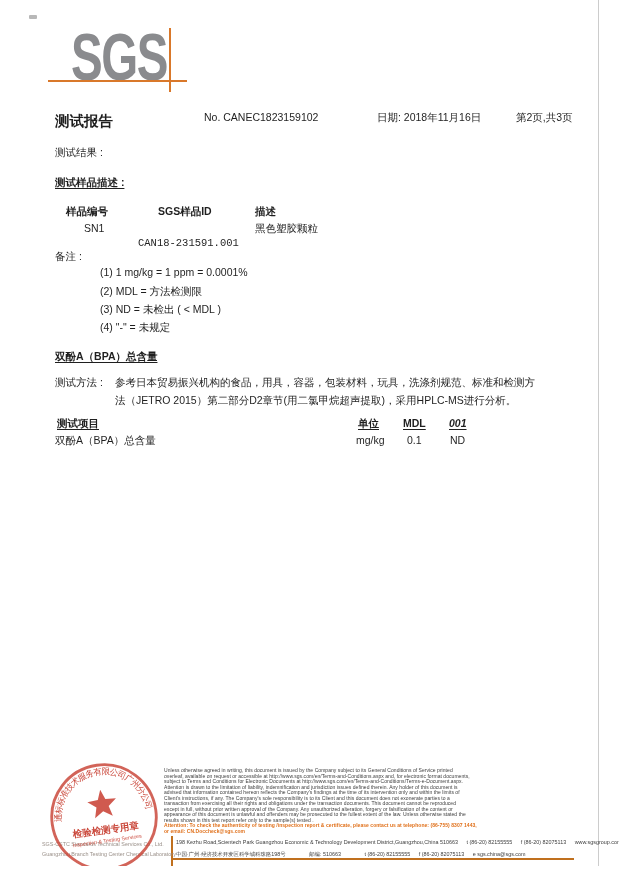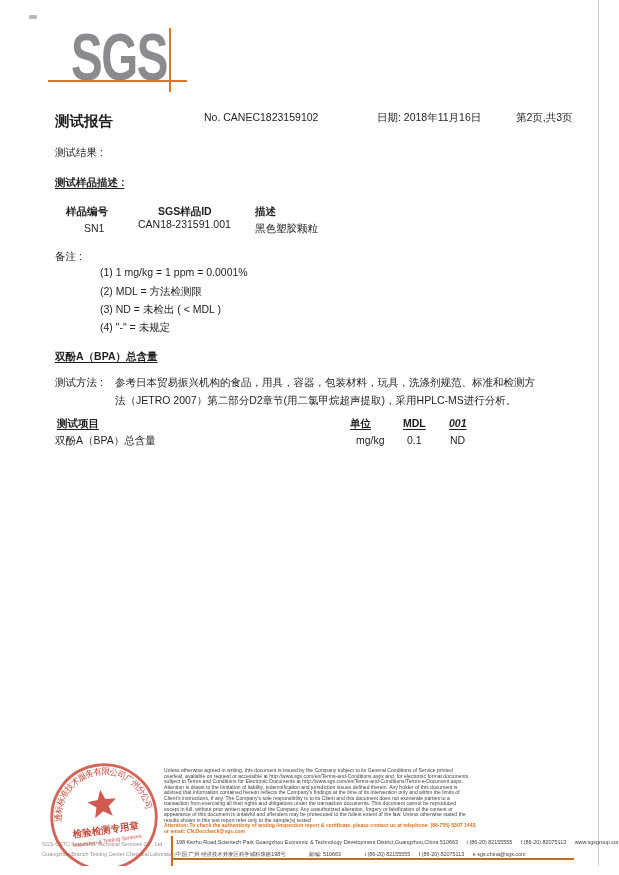--- a/index.html
+++ b/index.html
@@ -73,38 +73,38 @@
   <div class="abs body-text rept-page">第2页,共3页</div>
 
   <div class="abs body-text results-label">测试结果 :</div>
   <div class="abs body-text sample-heading">测试样品描述 :</div>
 
   <div>
     <span class="abs body-text bold" style="left:66px;top:205px;">样品编号</span>
     <span class="abs body-text bold" style="left:158px;top:205px;">SGS样品ID</span>
     <span class="abs body-text bold" style="left:255px;top:205px;">描述</span>
     <span class="abs body-text" style="left:84px;top:222px;">SN1</span>
-    <span class="abs body-text" style="left:138px;top:218px;">CAN18-231591.001</span>
+    <span class="abs body-text" style="left:138px;top:237px;font-family:Liberation Mono, monospace;">CAN18-231591.001</span>
     <span class="abs body-text" style="left:255px;top:222px;">黑色塑胶颗粒</span>
   </div>
 
   <div class="abs body-text notes-label">备注 :</div>
   <div class="abs body-text note" style="top:266px;">(1) 1 mg/kg = 1 ppm = 0.0001%</div>
   <div class="abs body-text note" style="top:285px;">(2) MDL = 方法检测限</div>
   <div class="abs body-text note" style="top:303px;">(3) ND = 未检出 ( &lt; MDL )</div>
   <div class="abs body-text note" style="top:321px;">(4) "-" = 未规定</div>
 
   <div class="abs body-text bpa-heading">双酚A（BPA）总含量</div>
   <div class="abs body-text method-label">测试方法 :</div>
   <div class="abs body-text method-line" style="top:376px;">参考日本贸易振兴机构的食品，用具，容器，包装材料，玩具，洗涤剂规范、标准和检测方</div>
-  <div class="abs body-text method-line" style="top:394px;">法（JETRO 2007）第二部分D2章节(用二氯甲烷超声提取)，采用HPLC-MS进行分析。</div>
+  <div class="abs body-text method-line" style="top:394px;">法（JETRO 2015）第二部分D2章节(用二氯甲烷超声提取)，采用HPLC-MS进行分析。</div>
 
   <div>
     <span class="abs body-text bold ul" style="left:57px;top:417px;">测试项目</span>
-    <span class="abs body-text bold ul" style="left:350px;top:417px;text-decoration:underline;">单位</span>
+    <span class="abs body-text bold ul" style="left:358px;top:417px;text-decoration:underline;">单位</span>
     <span class="abs body-text bold ul" style="left:403px;top:417px;">MDL</span>
     <span class="abs body-text bold ul italic" style="left:449px;top:417px;">001</span>
     <span class="abs body-text" style="left:55px;top:434px;">双酚A（BPA）总含量</span>
     <span class="abs body-text" style="left:356px;top:434px;">mg/kg</span>
     <span class="abs body-text" style="left:407px;top:434px;">0.1</span>
     <span class="abs body-text" style="left:450px;top:434px;">ND</span>
   </div>
 
   <div class="disclaimer">
     <div>Unless otherwise agreed in writing, this document is issued by the Company subject to its General Conditions of Service printed</div>

